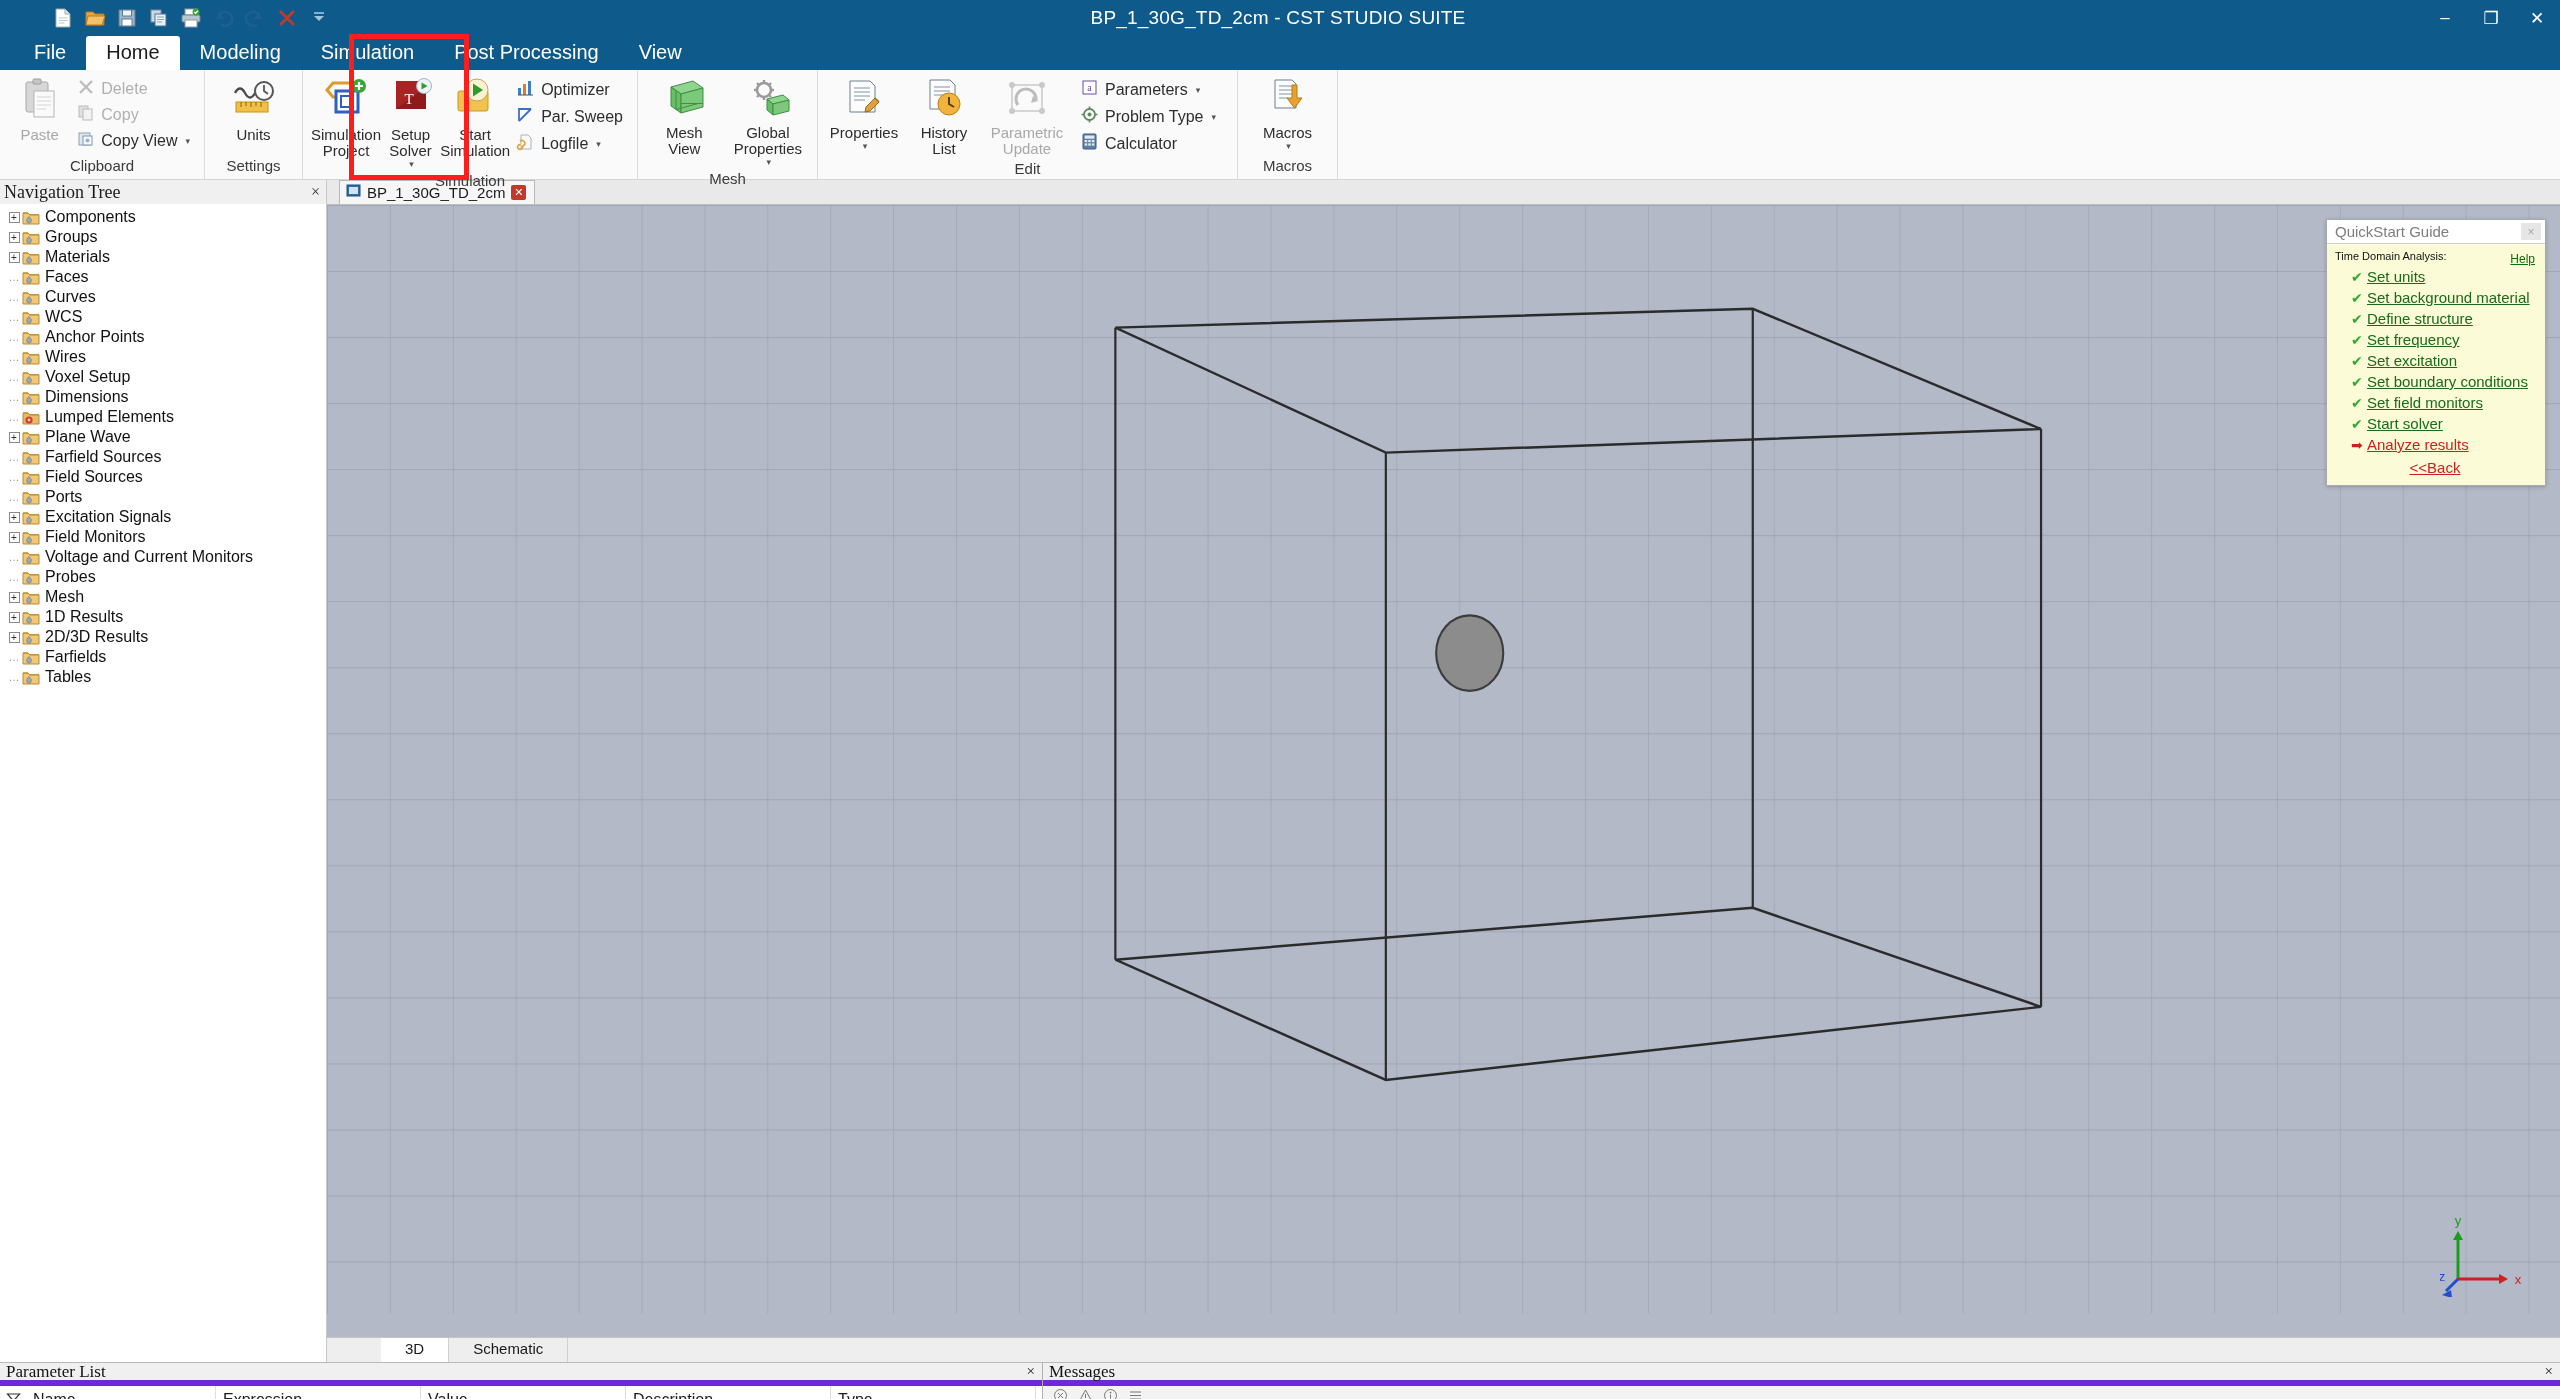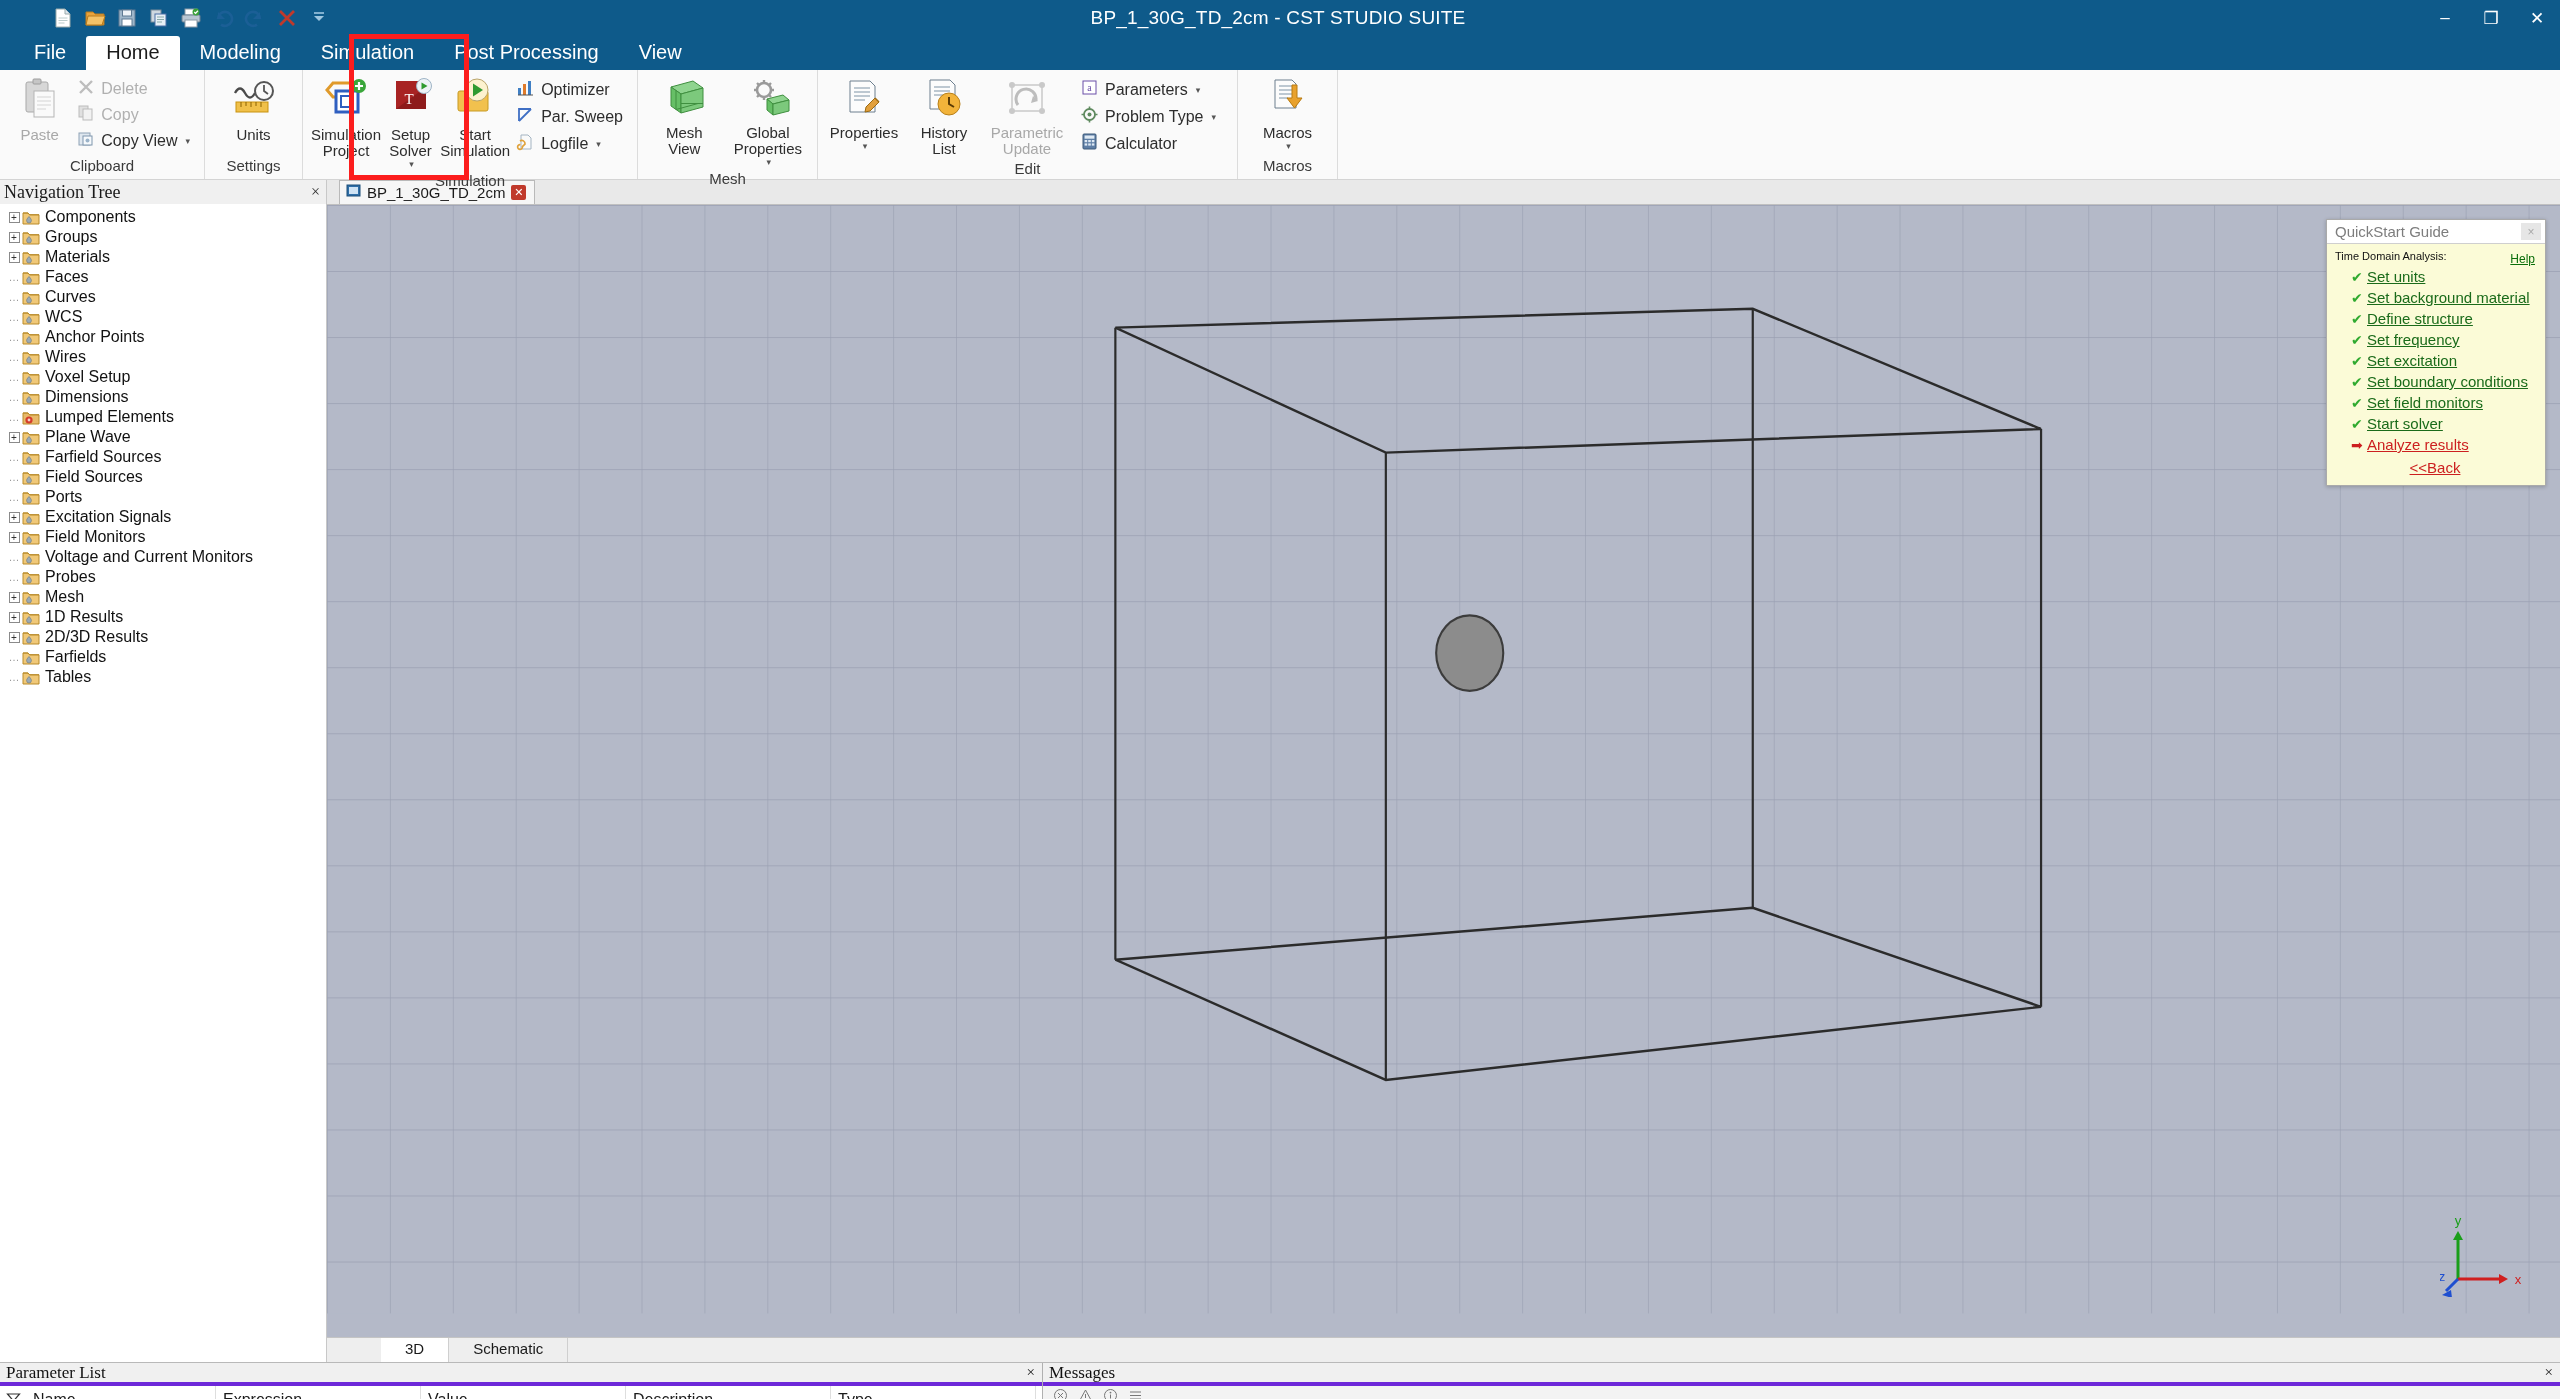--- a/index.html
+++ b/index.html
@@ -116,21 +116,21 @@
   .qsg-back { text-align:center; padding-top:4px; }
   .qsg-back a { color:#cc1f1f; text-decoration:underline; font-size:15px; cursor:pointer;}
 
   
   .triad { position:absolute; right:30px; bottom:40px; width:90px; height:90px; }
 
   
   .dockrow { display:flex; height:200px; border-top:1px solid #b9b9b9; }
   .paramdock { width:1043px; background:#ffffff; border-right:1px solid #b0b0b0; display:flex; flex-direction:column; }
   .dockhdr { height:23px; background:#f0f0f0; display:flex; align-items:center; justify-content:space-between;
-             font-family:"Liberation Serif", serif; font-size:17px; color:#111; padding:0 7px 0 6px; border-bottom:4px solid #6d28d9; }
+             font-family:"Liberation Serif", serif; font-size:17px; color:#111; padding:0 7px 0 6px; border-bottom:6px solid #6d28d9; }
   .dockhdr .x { cursor:pointer; font-size:15px; }
   .ptable { flex:1; display:flex; flex-direction:column; background:#fff; }
   .phead { display:flex; height:28px; align-items:center; border-bottom:1px solid #d6d6d6; }
   .pfilter { width:26px; display:flex; align-items:center; justify-content:center; }
   .pcol { font-size:16px; color:#1a1a1a; border-right:1px solid #dedede; height:28px; line-height:28px; padding-left:7px; cursor:pointer;}
 
   .msgdock { flex:1; background:#ffffff; display:flex; flex-direction:column; }
   .msgtools { height:24px; background:#f3f3f3; display:flex; align-items:center; gap:10px; padding-left:10px; border-bottom:1px solid #d8d8d8;}
 </style>
 </head>

